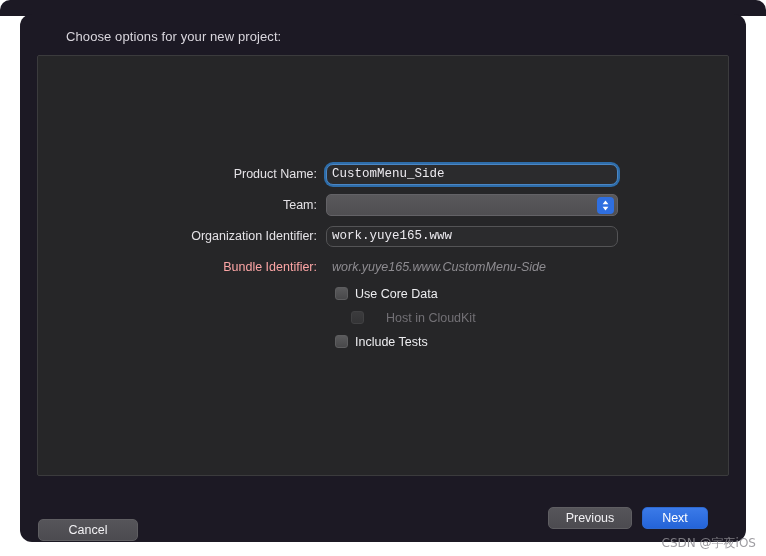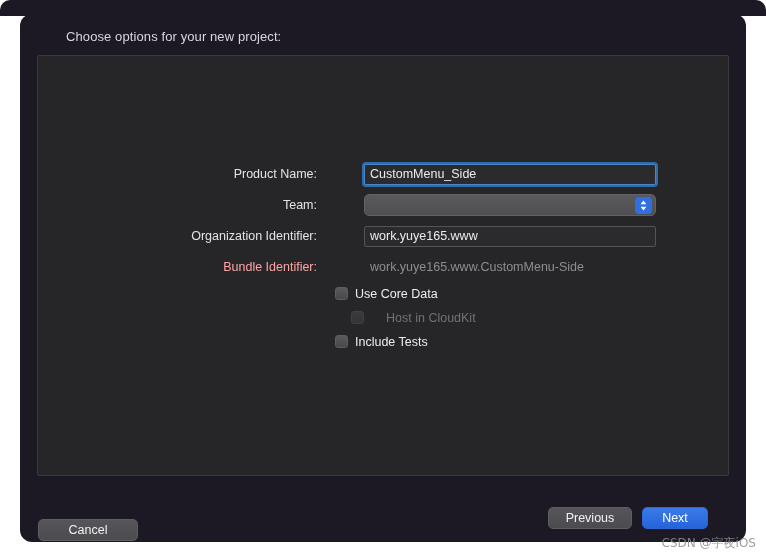--- a/index.html
+++ b/index.html
@@ -69,24 +69,22 @@
   
   .form {
     position: absolute;
     left: 0px;
     top: 107px;
     width: 692px;
   }
 
   .row {
     display: flex;
-    align-items: center;
     margin-bottom: 9px;
     height: 22px;
-    gap: 38px;
   }
 
   .row-label {
     width: 288px;
     text-align: right;
     padding-right: 9px;
     font-size: 12.5px;
     color: #e4e2e6;
     white-space: nowrap;
     line-height: 22px;
@@ -95,42 +93,43 @@
   .row-label.dim { color: #fca5a5; }
 
   .field-wrap { width: 292px; position: relative; }
 
   
   .textfield {
     width: 100%;
     height: 21px;
     background: #2b2b2d;
     border: 1px solid #545456;
-    border-radius: 2px;
+    border-radius: 7px;
     color: #eceaef;
     font-size: 12.5px;
-    font-family: Liberation Sans, sans-serif;
+    font-family: Liberation Mono, monospace;
     padding: 0 5px;
     line-height: 19px;
     outline: none;
   }
 
   .textfield.focused {
     border: 1px solid #4b86c4;
     box-shadow: 0 0 0 2px #2e6daa;
     background: #2b2b2d;
   }
 
   
   .readonly-value {
     font-size: 12.5px;
     color: #8e8c91;
     line-height: 22px;
     padding-left: 6px;
     white-space: nowrap;
+    font-style: italic;
   }
 
   
   .popup {
     position: relative;
     width: 100%;
     height: 22px;
     background: linear-gradient(#59585b, #4f4e51);
     border: 1px solid #636266;
     border-radius: 5px;

